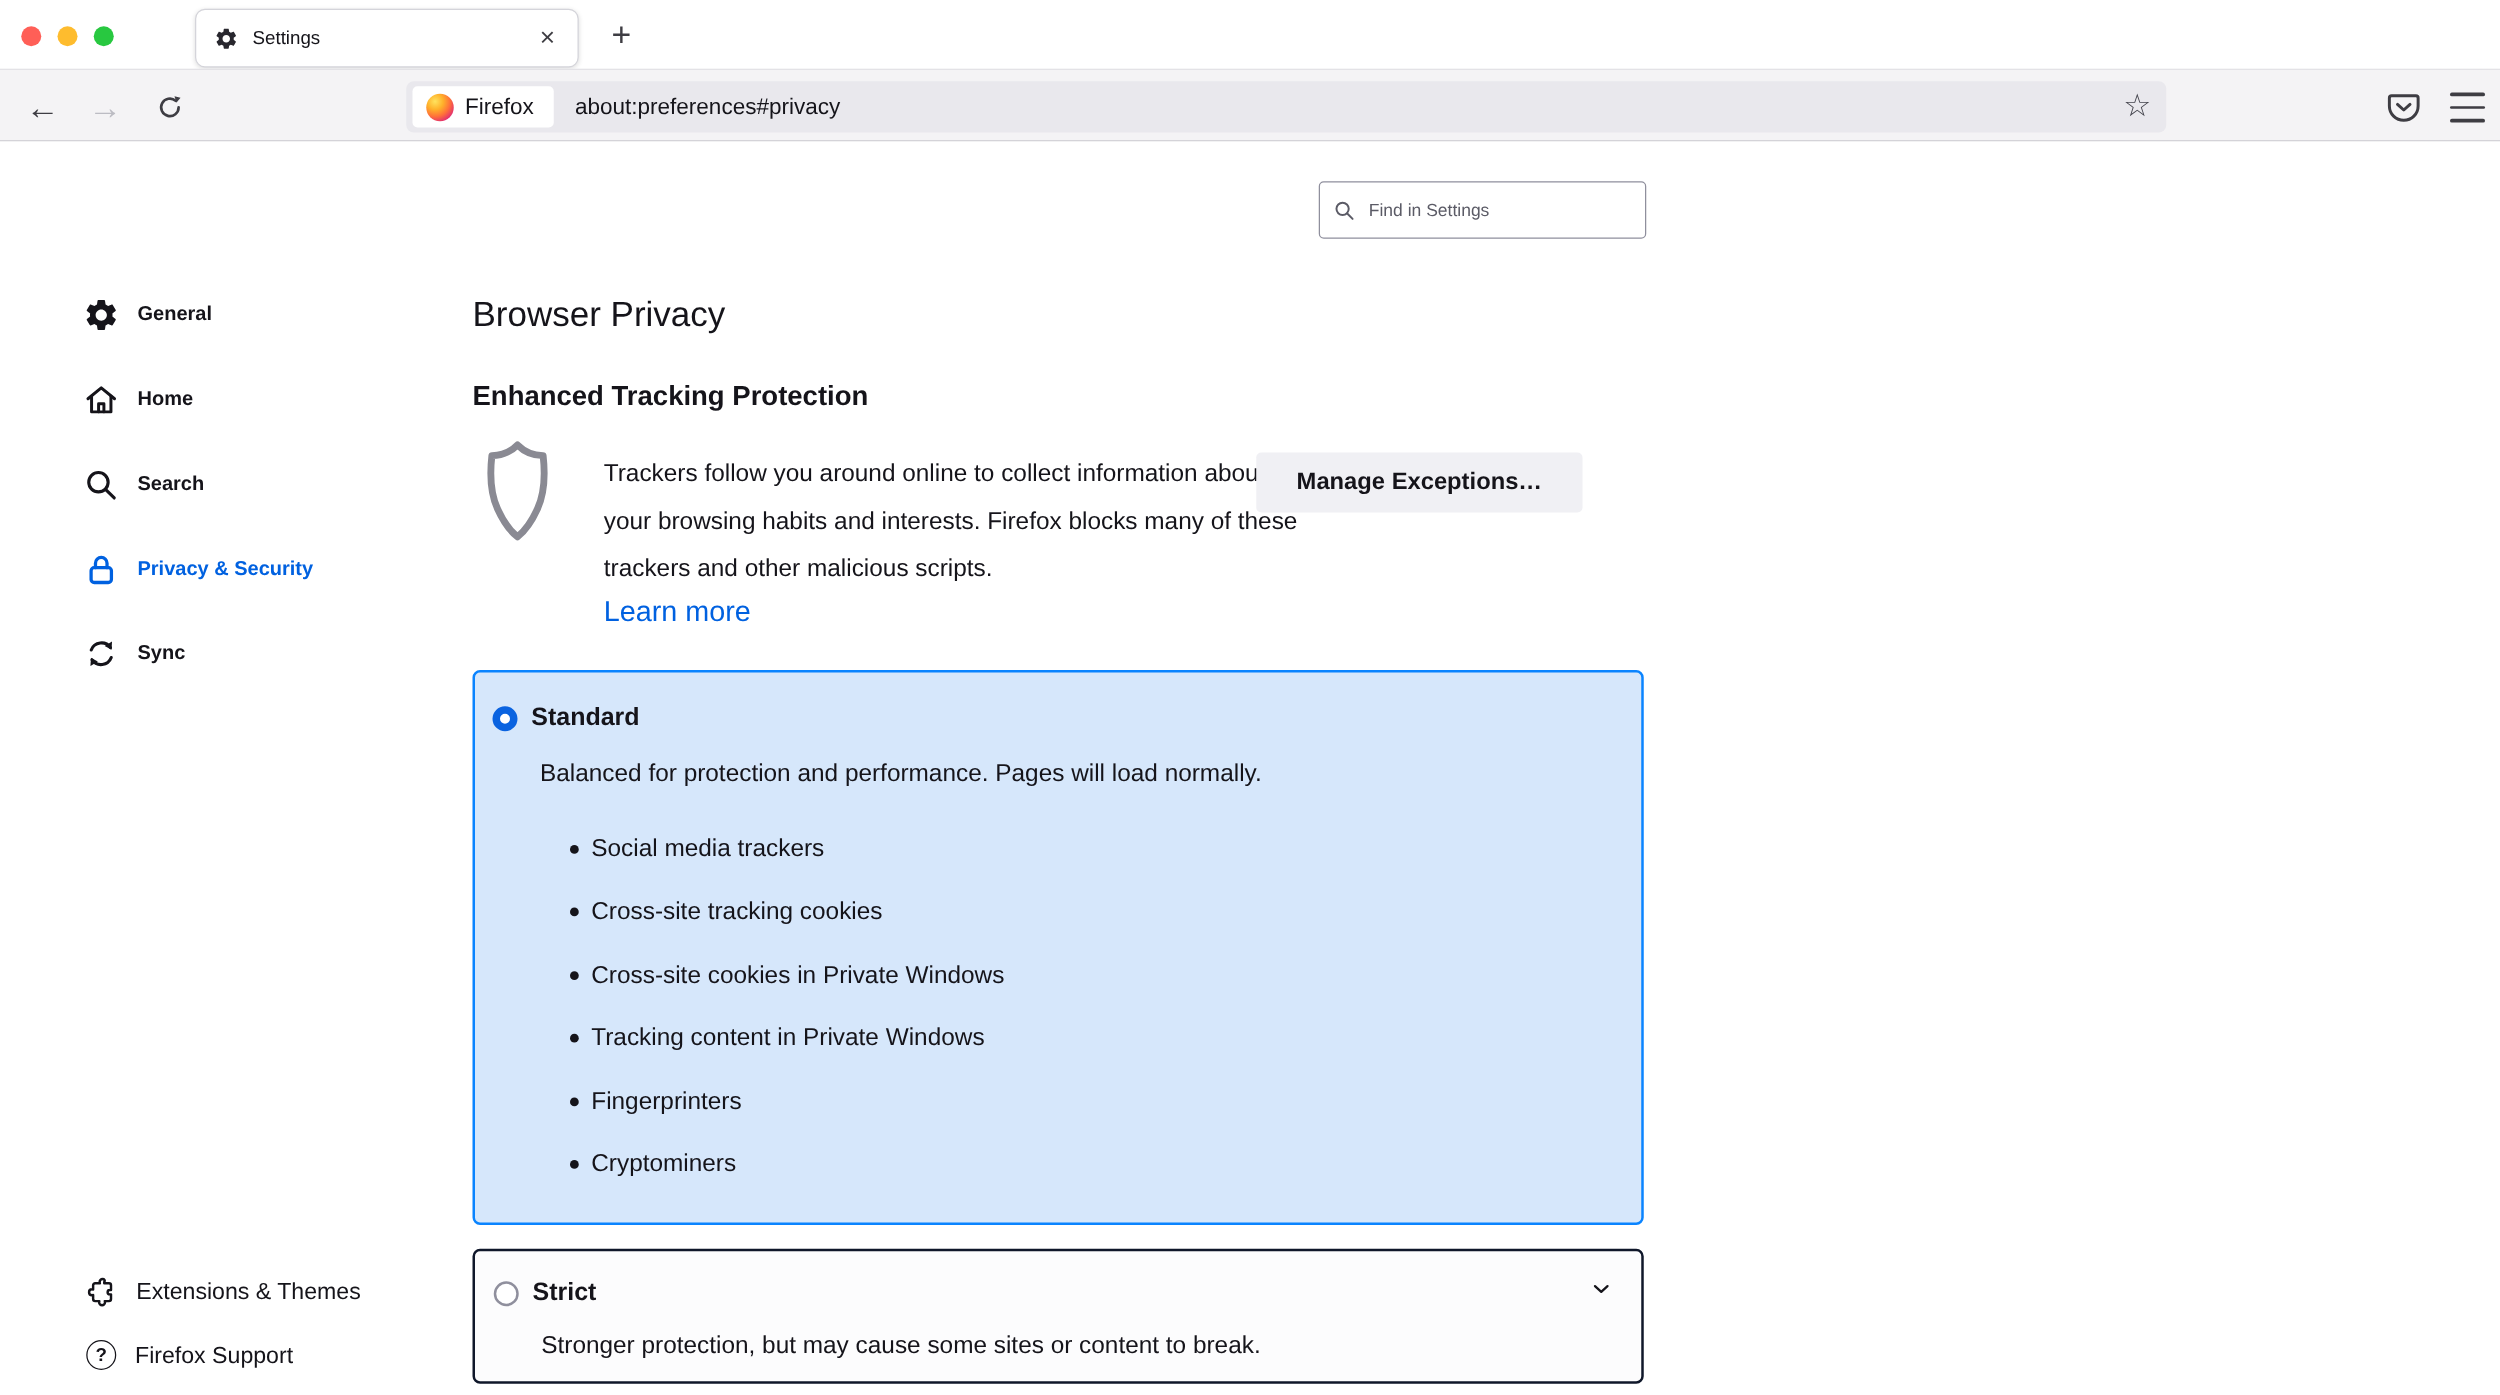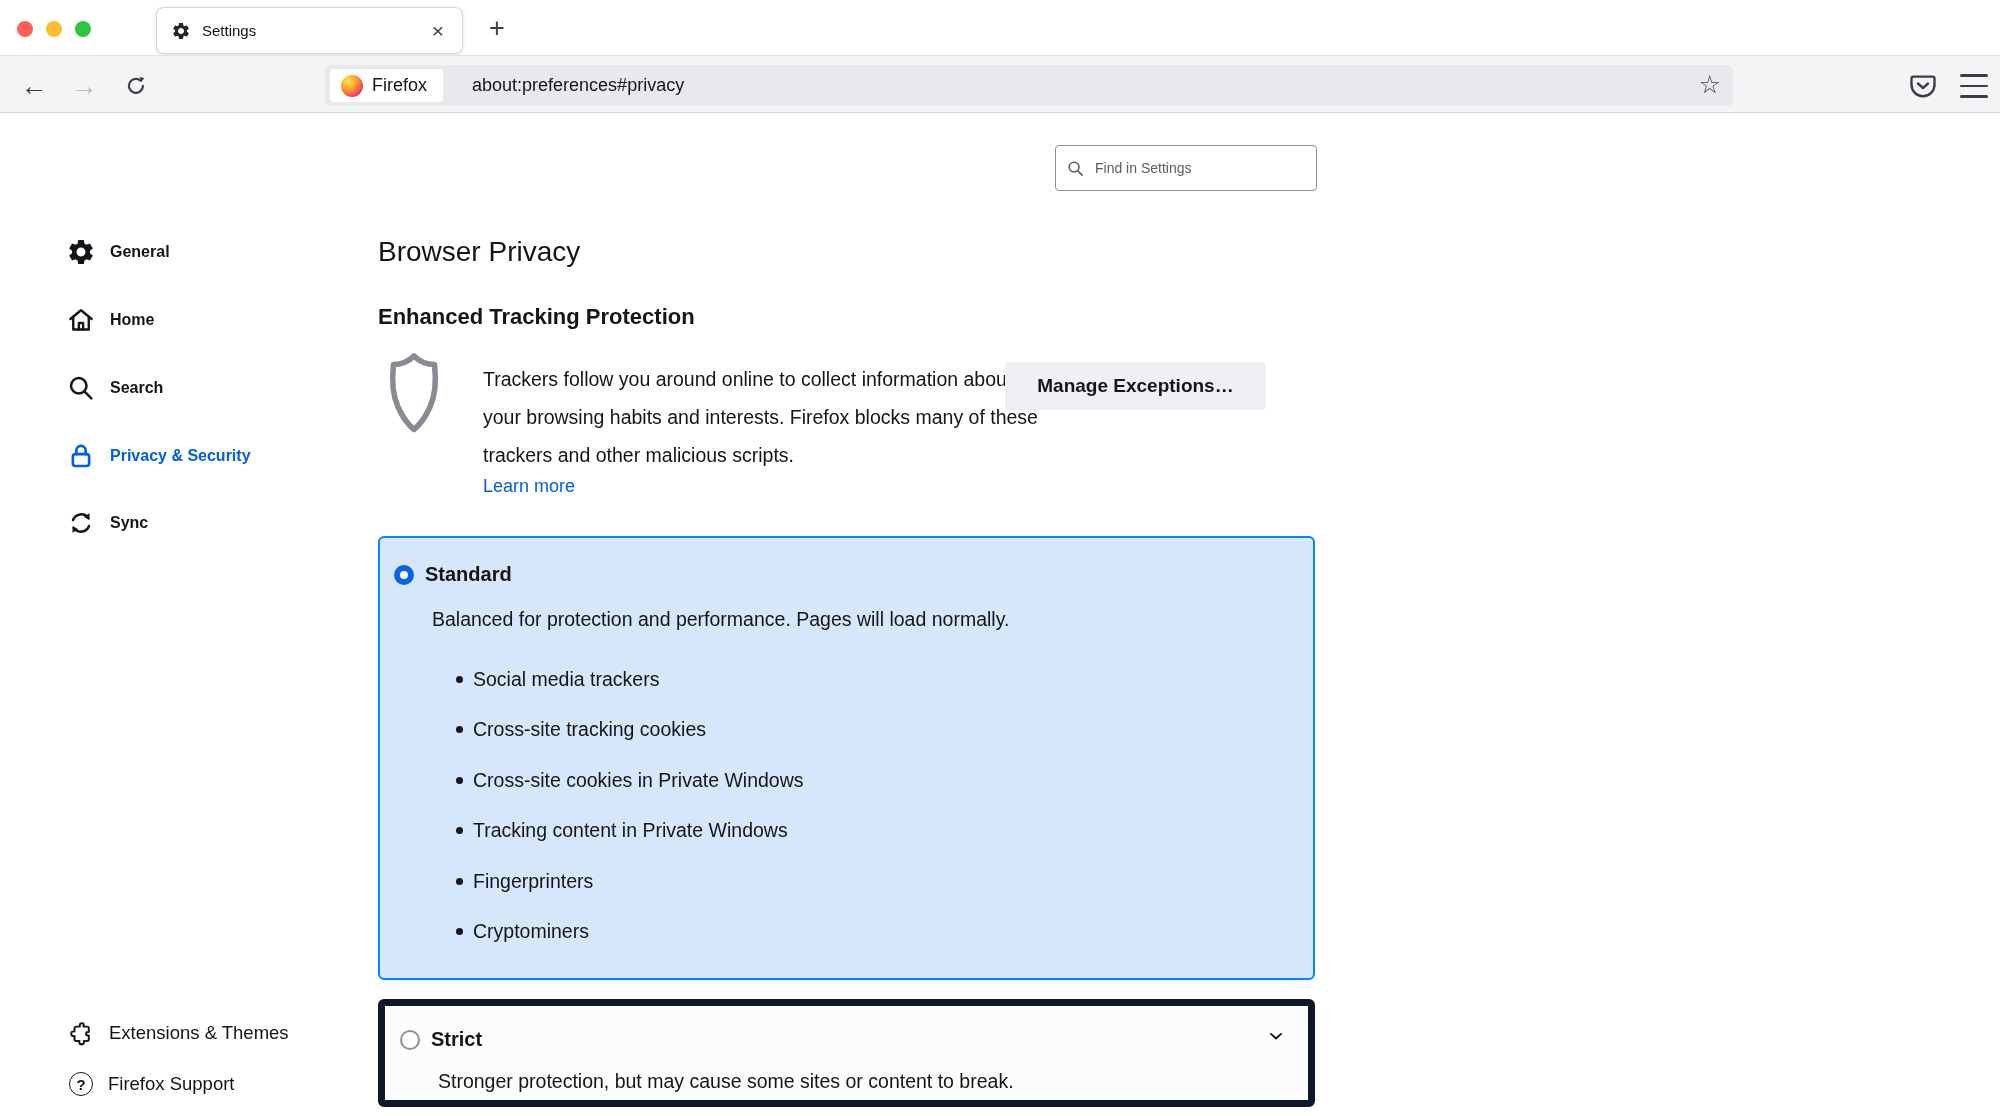--- a/index.html
+++ b/index.html
@@ -50,21 +50,21 @@
   }
   .url-chip {
     margin-left:5px; height:33px; background:#ffffff; border-radius:4px;
     display:flex; align-items:center; padding:0 16px 0 11px;
   }
   .ff-logo {
     width:22px; height:22px; border-radius:50%;
     background:radial-gradient(circle at 32% 28%, #ffe35e 0%, #ffb12a 30%, #ff7139 55%, #e3306f 78%, #9059ff 100%);
   }
   .url-chip .chip-label { margin-left:9px; font-size:18px; }
-  .url-text { margin-left:29px; font-size:18px; color:#15141a; }
+  .url-text { margin-left:17px; font-size:18px; color:#15141a; }
   .star-btn { position:absolute; right:12px; top:5px; font-size:25px; color:#45454e; }
 
   .pocket-btn { position:absolute; left:1908px; top:71px; width:30px; height:30px; color:#3e3d43; }
   .menu-btn { position:absolute; left:1960px; top:74px; width:28px; height:24px; display:flex; flex-direction:column; justify-content:space-between; }
   .menu-btn span { display:block; height:2.6px; background:#3e3d43; border-radius:2px; }
 
   
   .find-box {
     position:absolute; left:1055px; top:145px; width:262px; height:46px;
     border:1px solid #8f8f9d; border-radius:4px; background:#fff;
@@ -98,36 +98,36 @@
   
   .page-title { position:absolute; left:378px; top:236px; font-size:28px; font-weight:400; }
   .etp-heading { position:absolute; left:378px; top:304px; font-size:22px; font-weight:700; }
 
   .shield { position:absolute; left:382px; top:352px; width:64px; height:84px; color:#8a8a93; }
 
   .etp-desc {
     position:absolute; left:483px; top:360px; width:560px;
     font-size:19.5px; line-height:38px;
   }
-  .learn-more { position:absolute; left:483px; top:476px; font-size:18px; color:#0061e0; text-decoration:none; }
+  .learn-more { position:absolute; left:483px; top:476px; font-size:23px; color:#0061e0; text-decoration:none; }
 
   .manage-btn {
     position:absolute; left:1005px; top:362px; width:261px; height:48px;
     background:#f0f0f4; border:none; border-radius:4px;
     font-family:inherit; font-size:19px; font-weight:700; color:#15141a;
   }
 
   .panel { position:absolute; left:378px; width:937px; }
   .panel-standard {
     top:536px; height:444px;
     background:#d6e7fb; border:2px solid #0a84ff; border-radius:6px;
   }
   .panel-strict {
     top:999px; height:108px;
-    background:#fcfcfd; border:7px solid #0f172a; border-radius:6px;
+    background:#fcfcfd; border:2px solid #0f172a; border-radius:6px;
   }
 
   .radio { position:absolute; width:20px; height:20px; border-radius:50%; background:#fff; }
   .radio.checked   { border:6px solid #0a63e0; }
   .radio.unchecked { border:2px solid #8f8f9d; }
 
   .opt-label { position:absolute; font-size:20px; font-weight:700; }
   .opt-desc  { position:absolute; font-size:19.5px; }
 
   .blocked-list { position:absolute; left:93px; top:116px; list-style:none; }

